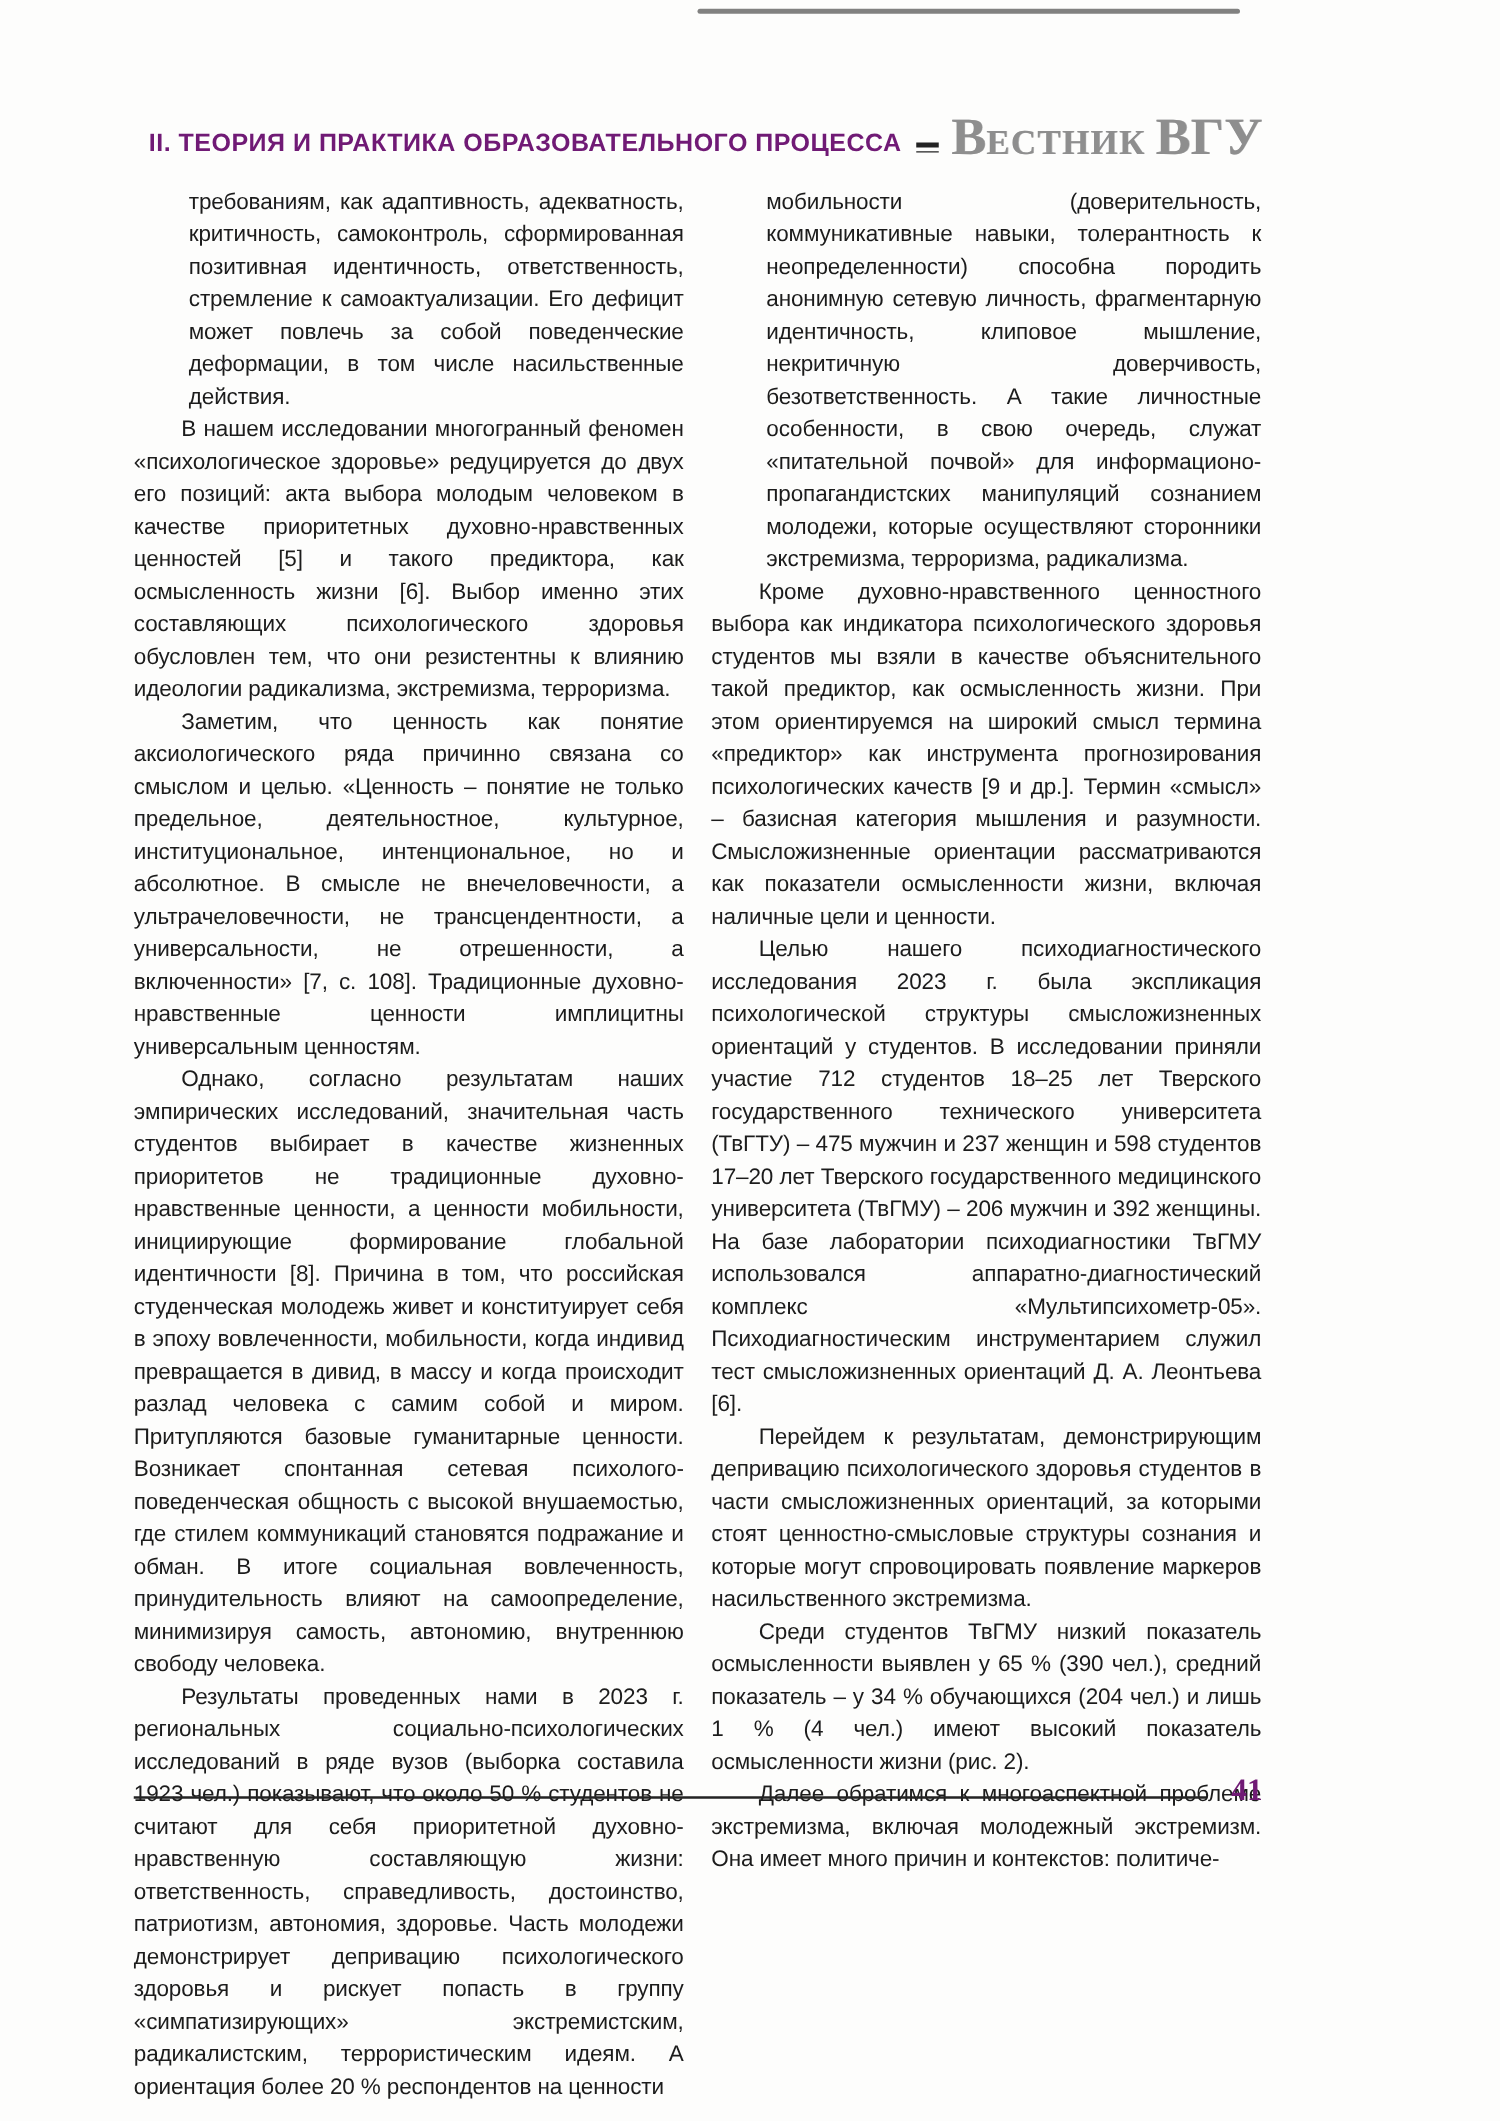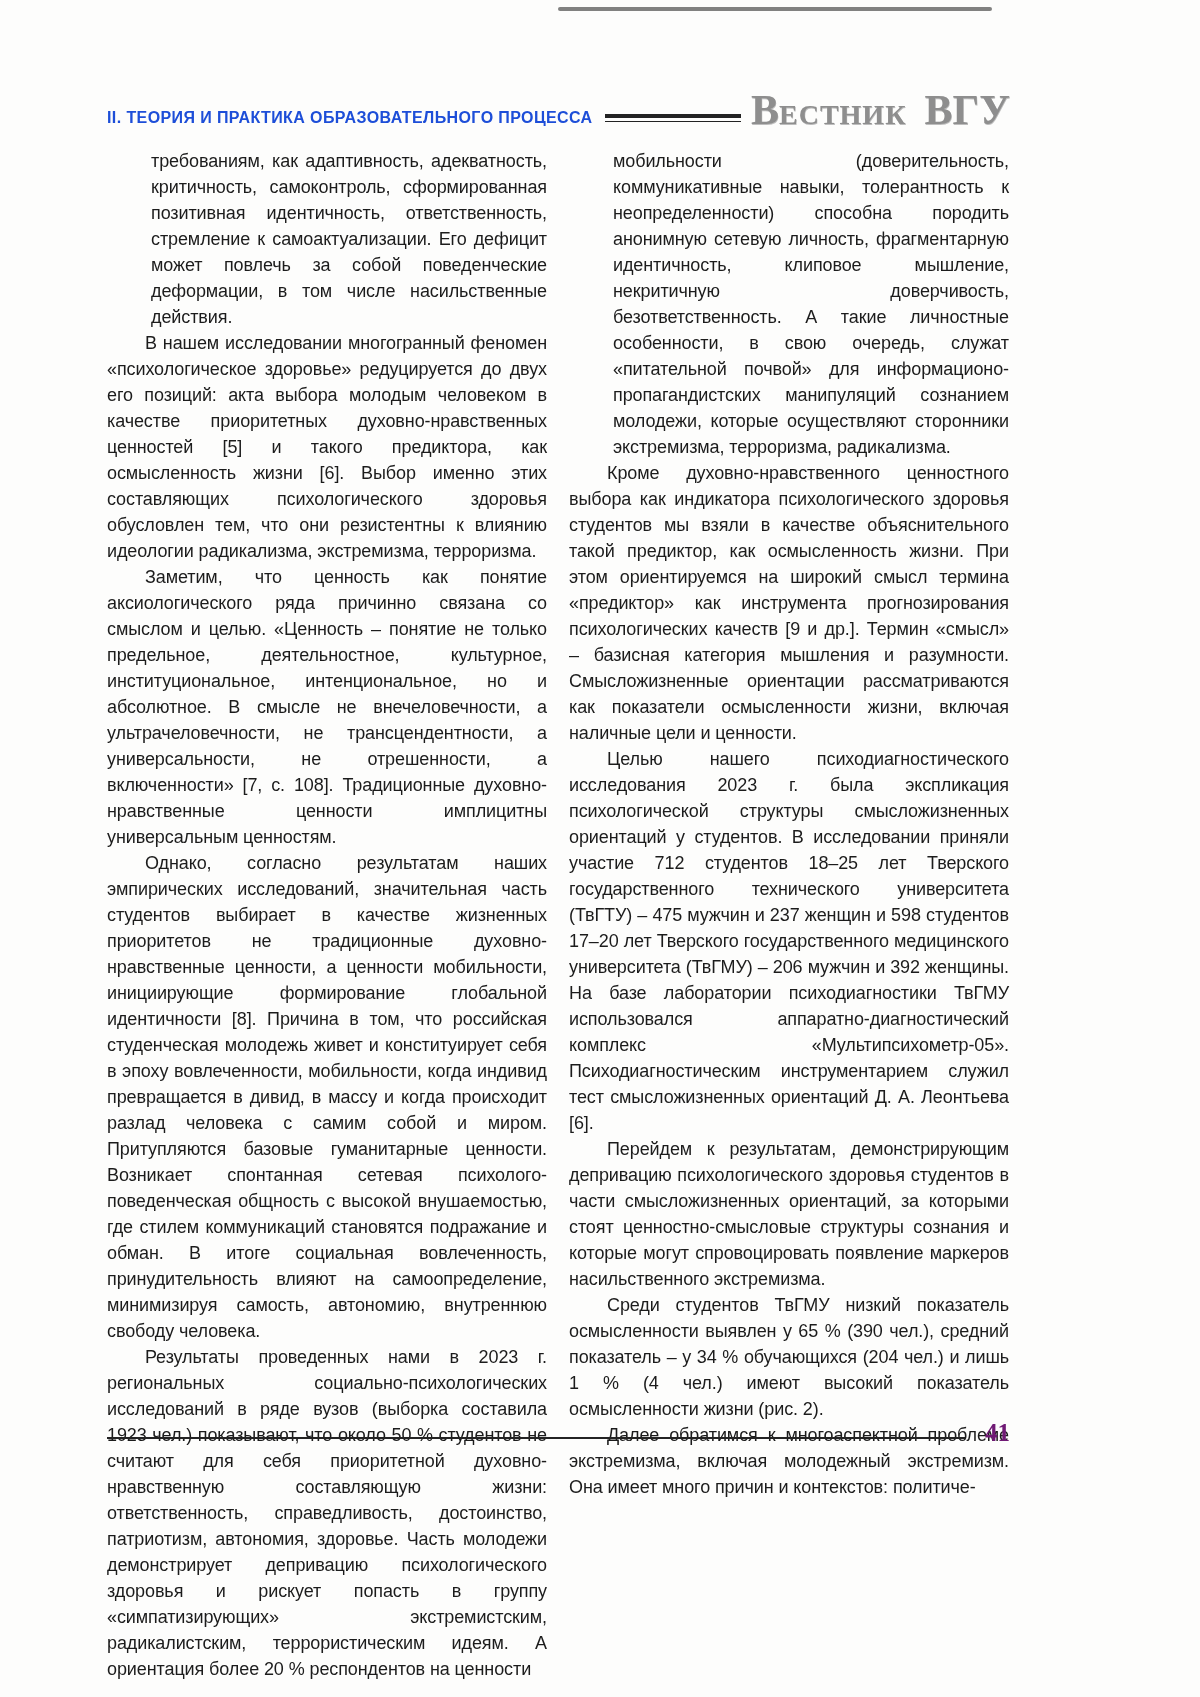--- a/index.html
+++ b/index.html
@@ -32,26 +32,27 @@
   
   .page-header {
     position: absolute;
     left: 107px;
     top: 92px;
     width: 903px;
     display: flex;
     align-items: flex-end;
   }
   .section-title {
-    font-size: 16px;
+    font-size: 20px;
     font-weight: 700;
     letter-spacing: 0.4px;
     white-space: nowrap;
     padding-bottom: 3px;
-    color: #1d4ed8;
+    color: #701a75;
+    margin-left: 12px;
   }
   .header-rule {
     flex: 1;
     height: 3px;
     margin: 0 10px 8px 12px;
     border-top: 4px solid #232323;
     border-bottom: 1.5px solid #232323;
   }
   .journal-logo {
     font-family: "Liberation Serif", serif;
@@ -63,21 +64,21 @@
   }
   .logo-initial {
     font-size: 42px;
   }
   .logo-rest {
     font-size: 28px;
     letter-spacing: 1px;
   }
   .logo-suffix {
     font-size: 42px;
-    margin-left: 18px;
+    margin-left: 8px;
   }
 
   
   .columns {
     position: absolute;
     left: 107px;
     top: 148px;
     width: 903px;
     display: flex;
     gap: 22px;

